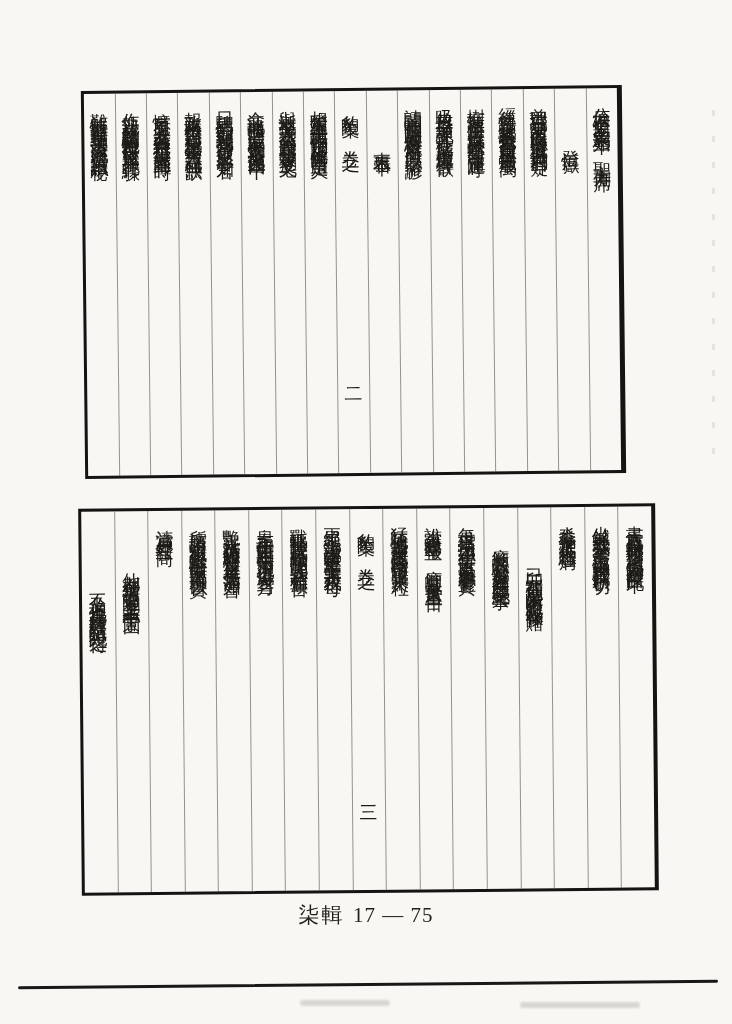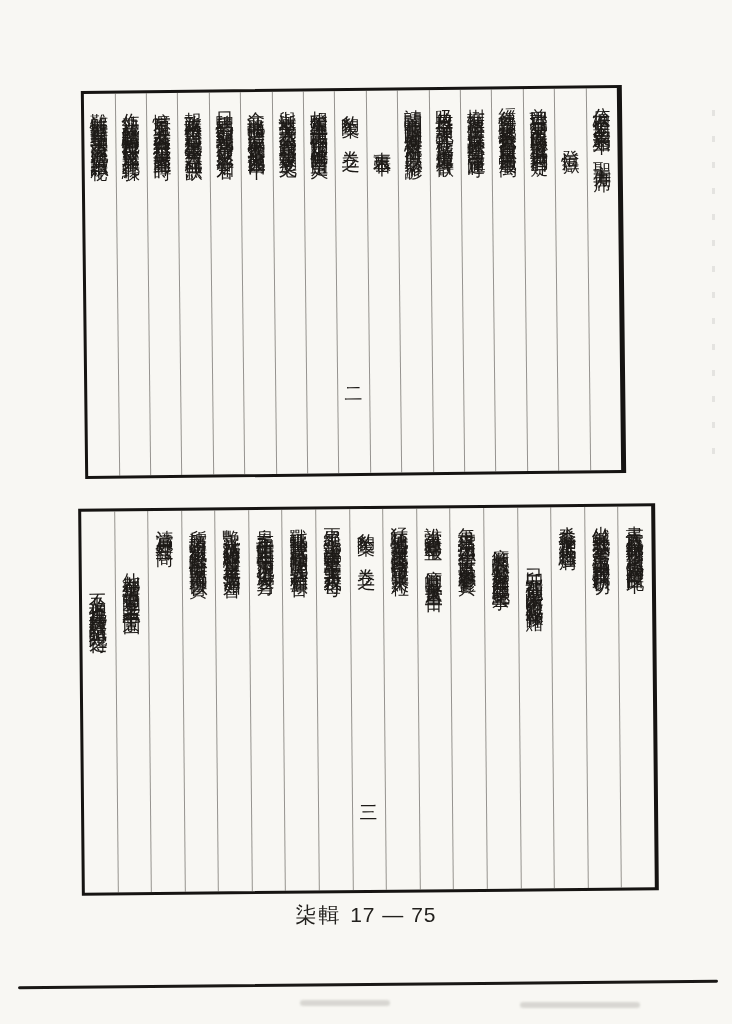--- a/index.html
+++ b/index.html
@@ -42,21 +42,21 @@
   }
   
   .col.banxin{flex-direction:column;align-items:center;justify-content:flex-start;padding-top:10px;}
   .banxin .bx-juan{margin-top:26px;}
   .banxin .bx-page{margin-top:auto;margin-bottom:96px;}
   
   .caption{
     position:absolute;top:901px;left:50%;transform:translateX(-50%);
     font-size:21px;letter-spacing:2px;color:#22201d;white-space:nowrap;
   }
-  .caption .num{font-family:Liberation Sans, sans-serif;letter-spacing:1px;}
+  .caption .num{font-family:Liberation Serif, serif;letter-spacing:1px;}
   
   .artifact-line{
     position:absolute;left:18px;top:983px;width:700px;height:3px;
     background:#1a1816;transform:rotate(-0.55deg);border-radius:2px;
   }
   .smudge{
     position:absolute;height:6px;background:#6a675f;opacity:.22;filter:blur(1px);
     border-radius:3px;
   }
   .smudge.a{left:300px;top:1000px;width:90px;}

